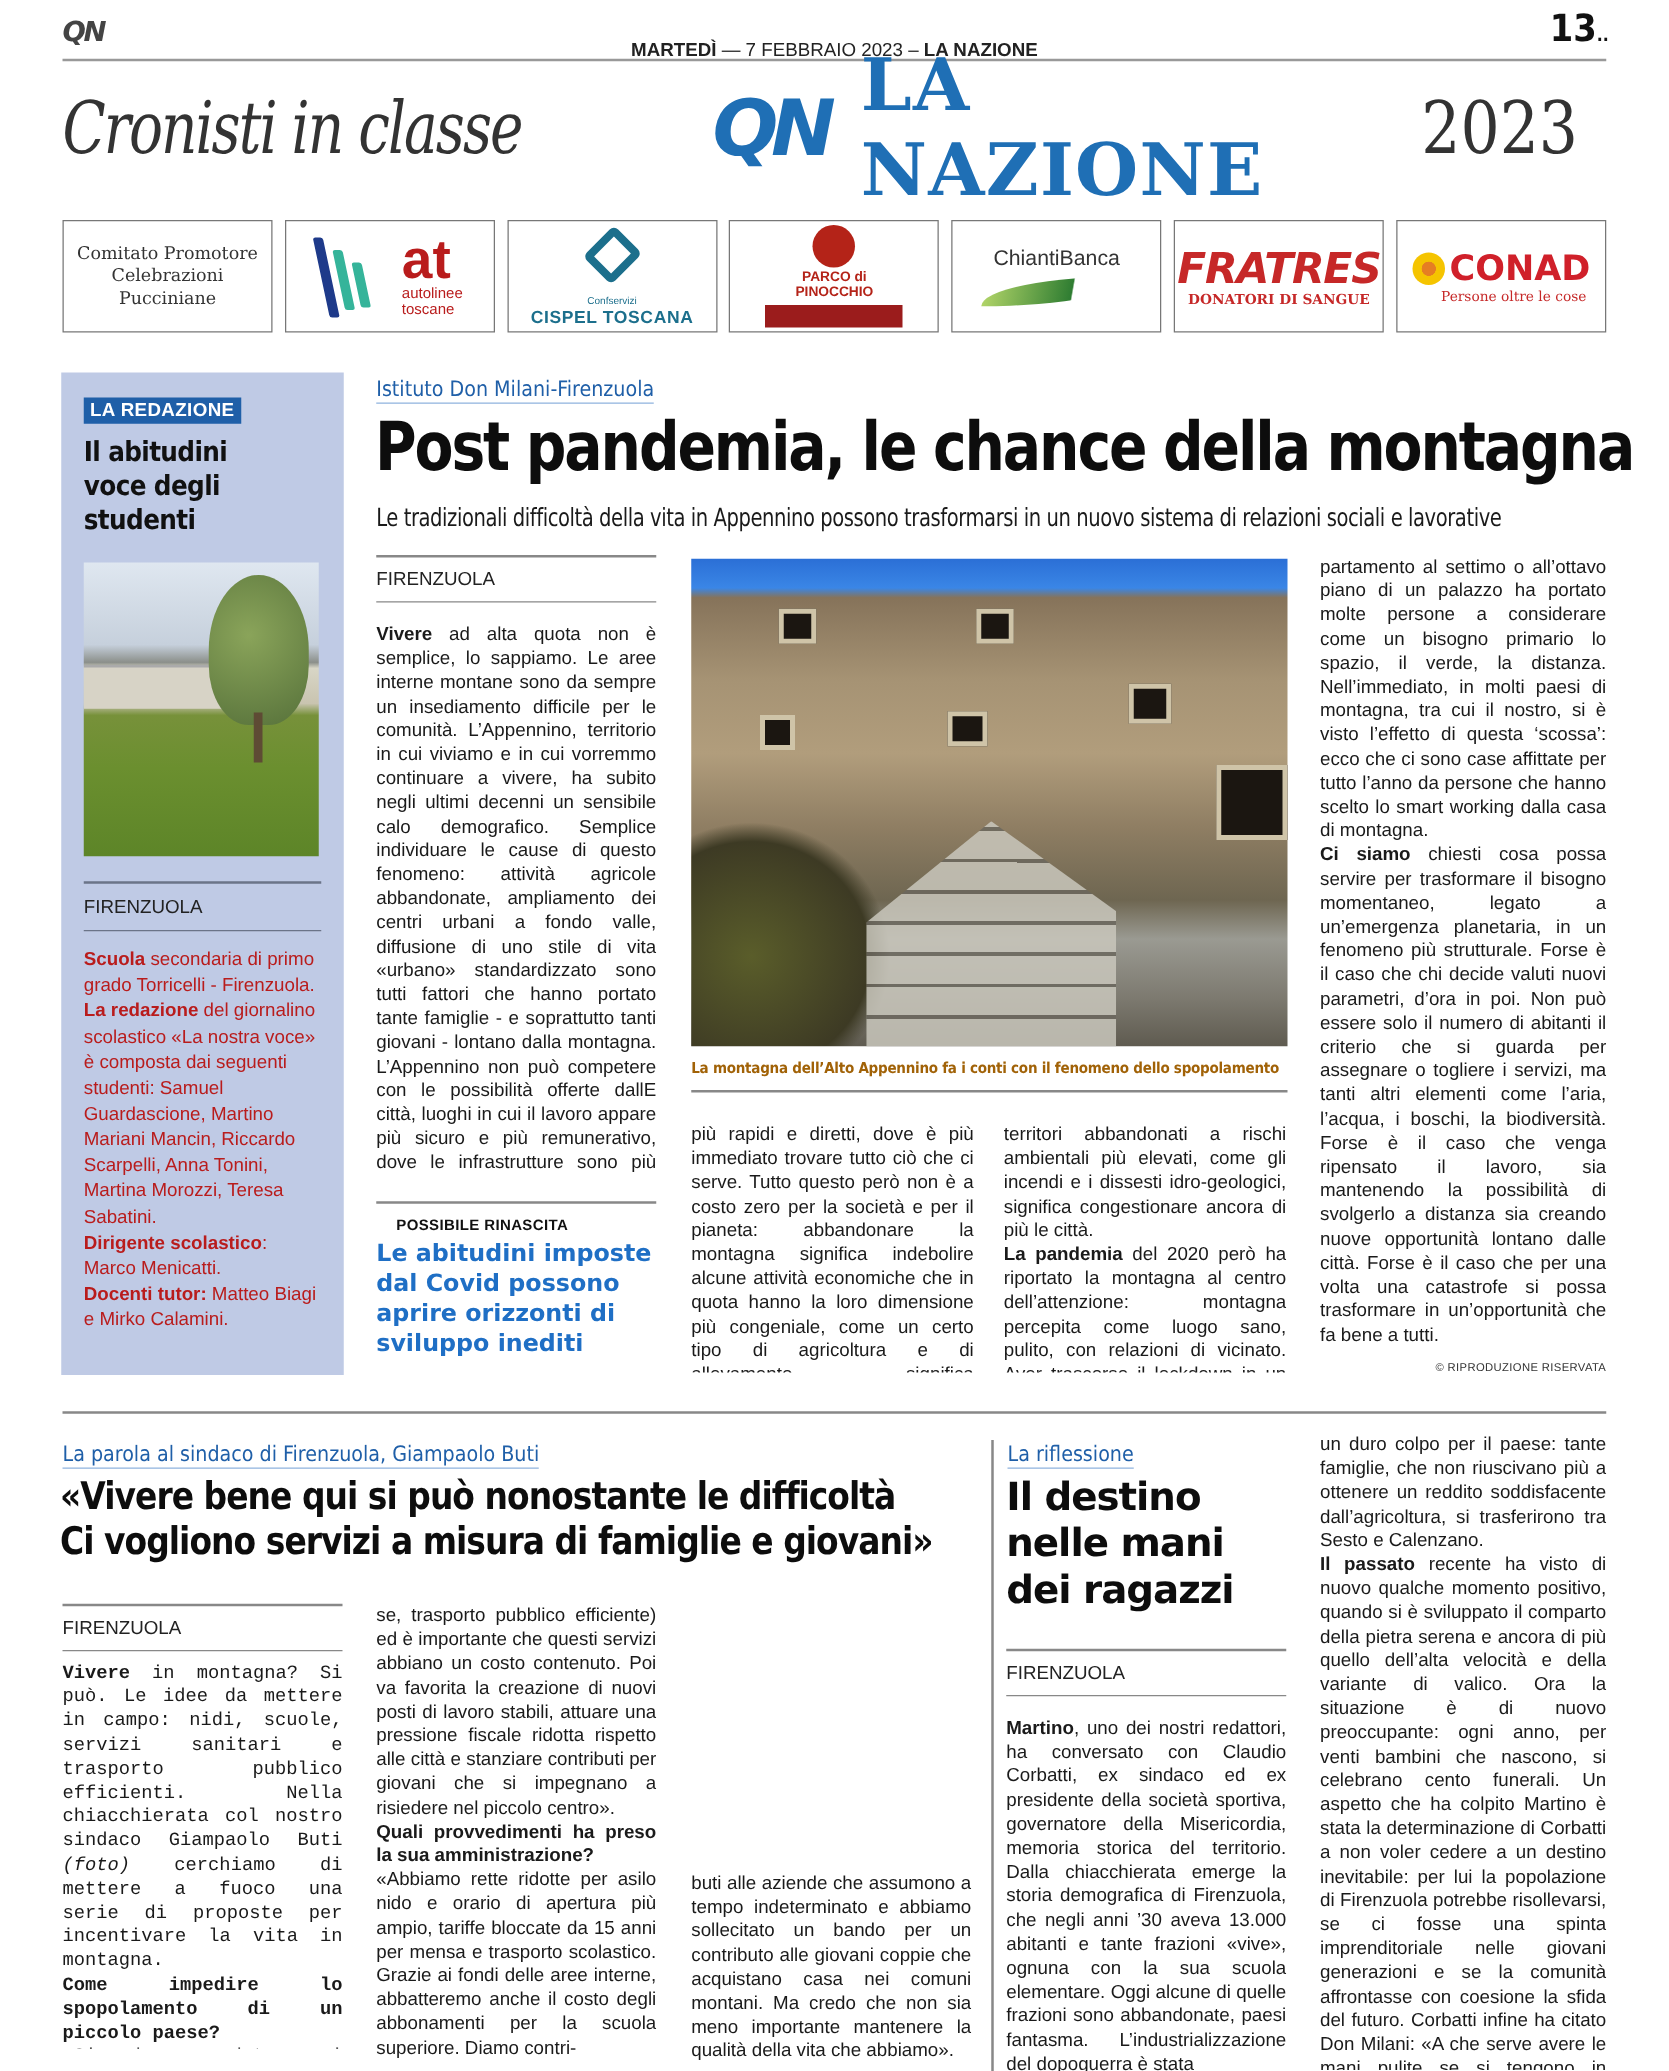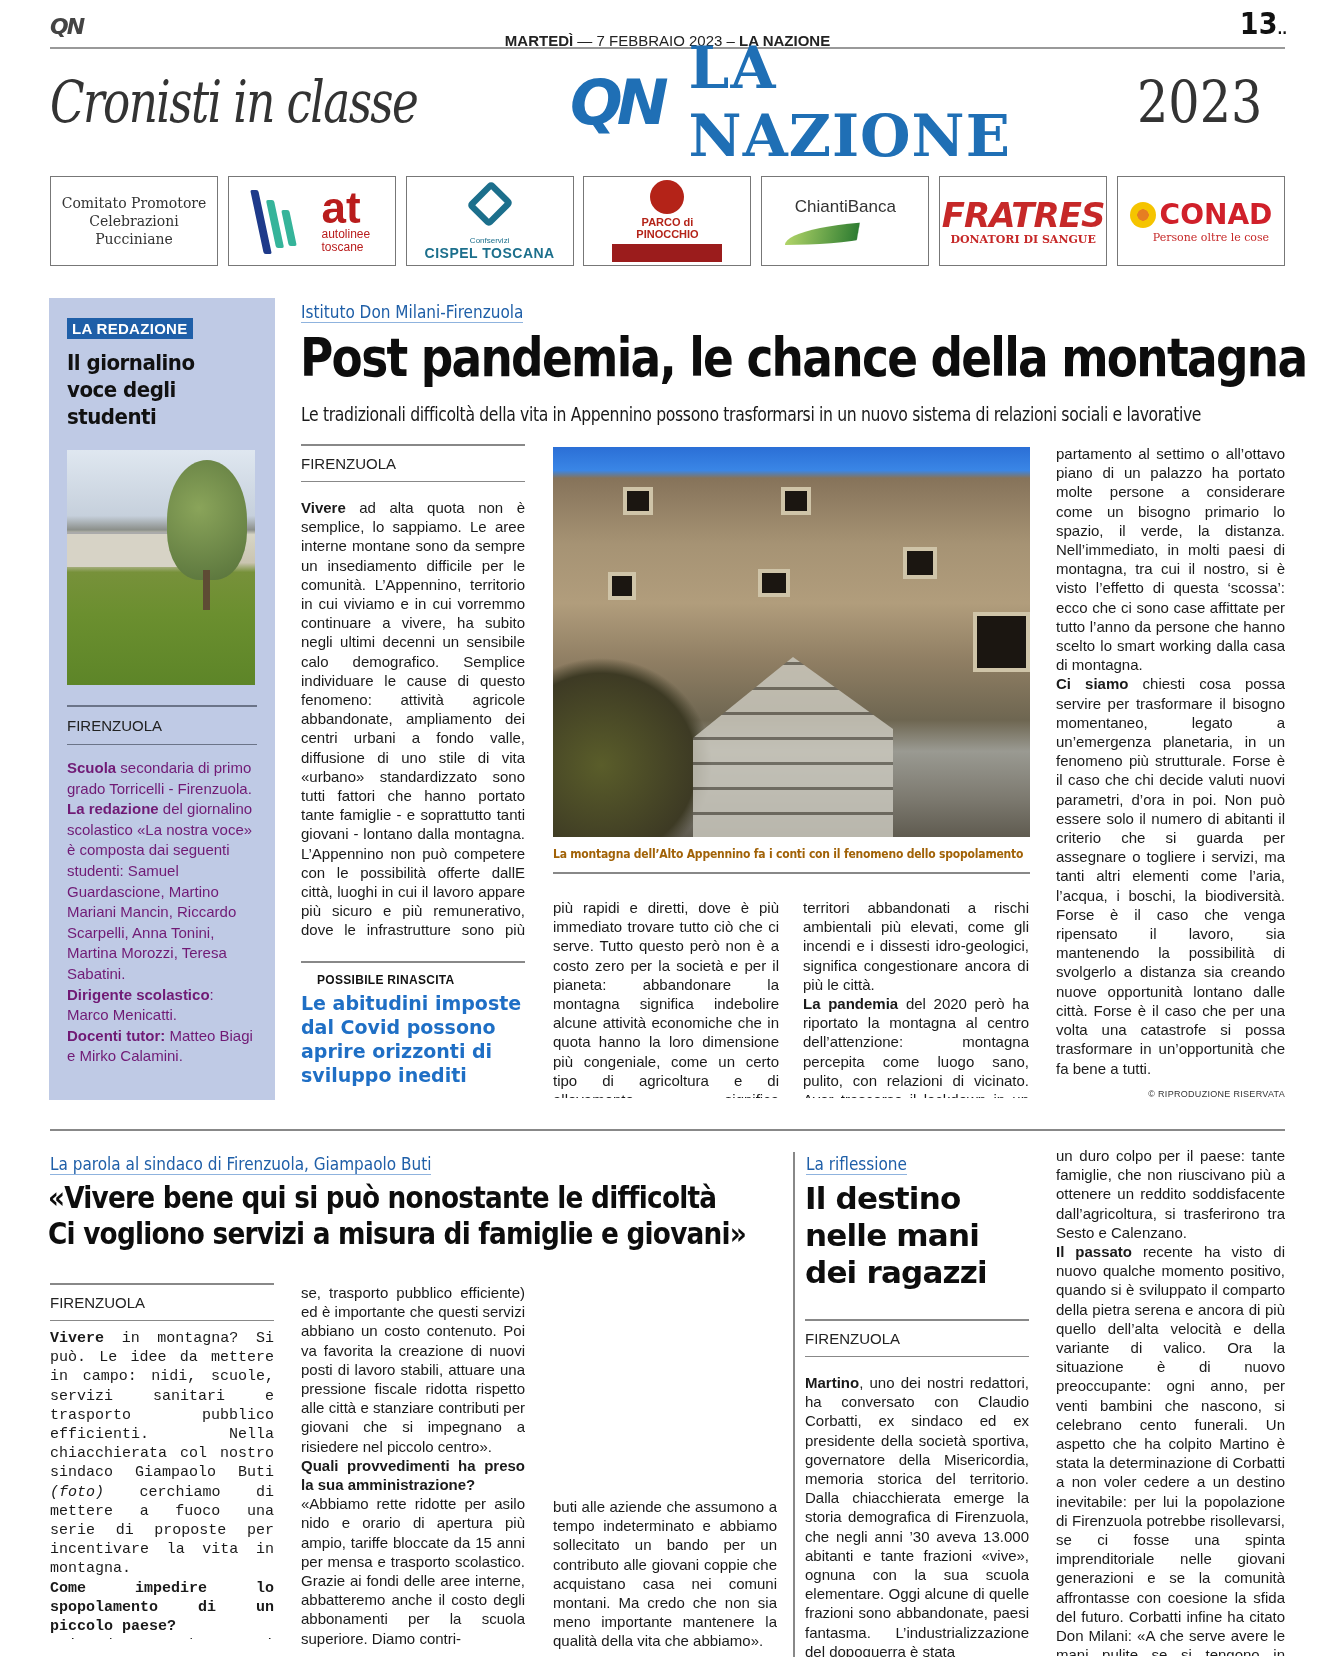--- a/index.html
+++ b/index.html
@@ -51,21 +51,21 @@
   .sidebar { left: 49px; top: 298px; width: 226px; height: 802px; background: #bfcae5; padding: 20px 18px; }
   .badge { display: inline-block; background: #1f5fa8; color: #fff; font-weight: 700; font-size: 15px; padding: 2px 5px; letter-spacing: 0.3px; }
   .side-title { margin-top: 10px; font-size: 22px; font-weight: 700; line-height: 27px; color: #111; font-family: "DejaVu Sans Condensed", "DejaVu Sans", sans-serif; letter-spacing: -0.5px; }
   .side-photo { margin-top: 20px; width: 188px; height: 235px; background: linear-gradient(180deg, #dfe7f0 0%, #c6d0dc 28%, #8b8f8a 34%, #d8d6c6 36%, #c9c4b0 48%, #77913a 52%, #6b8f2f 70%, #5d8528 100%); position: relative; overflow: hidden; }
   .side-photo .tree { position: absolute; left: 100px; top: 10px; width: 80px; height: 120px; border-radius: 50% 50% 40% 40%; background: radial-gradient(circle at 40% 40%, #8aa45a, #56713a); }
   .side-photo .trunk { position: absolute; left: 136px; top: 120px; width: 7px; height: 40px; background: #5e4b34; }
   .side-photo .bldg { position: absolute; left: 0; top: 82px; width: 130px; height: 35px; background: #d7d3c6; border-top: 2px solid #aaa; }
   .side-rule { margin-top: 20px; height: 1.5px; background: #6b7488; }
   .side-place { margin-top: 10px; font-size: 15px; color: #222; }
   .side-rule2 { margin-top: 10px; height: 1.5px; background: #6b7488; }
-  .side-body { margin-top: 13px; font-size: 15px; line-height: 20.6px; color: #701a75; }
+  .side-body { margin-top: 13px; font-size: 15px; line-height: 20.6px; color: #b91c1c; }
   .side-body b { font-weight: 700; }
 
   
   .kicker { font-size: 17px; color: #1f5fa8; border-bottom: 1.5px solid #8fb3de; display: inline-block; line-height: 20px; font-family: "DejaVu Sans Condensed", "DejaVu Sans", sans-serif; }
   .main-kicker { left: 301px; top: 302px; }
   .main-title { left: 300px; top: 326px; width: 980px; font-size: 54px; font-weight: 700; color: #0d0d0d; font-family: "DejaVu Sans Condensed", "DejaVu Sans", sans-serif; letter-spacing: -1.8px; line-height: 64px; white-space: nowrap; transform: scaleX(0.935); transform-origin: left; }
   .main-sub { left: 301px; top: 402px; font-size: 20px; color: #1a1a1a; font-family: "DejaVu Sans Condensed", "DejaVu Sans", sans-serif; white-space: nowrap; letter-spacing: -0.4px; transform: scaleX(0.87); transform-origin: left; }
 
   .col { font-size: 15px; line-height: 19.2px; color: #1a1a1a; text-align: justify; hyphens: manual; }
   .col b { font-weight: 700; }
@@ -164,21 +164,21 @@
       <div class="flower"></div>
       <div class="name">CONAD</div>
     </div>
     <div class="sub">Persone oltre le cose</div>
   </div>
 </div>
 
 <div class="abs sidebar">
   <div class="badge">LA REDAZIONE</div>
   <div class="side-title">
-    <div>Il giornalino</div>
+    <div>Il abitudini</div>
     <div>voce degli studenti</div>
   </div>
   <div class="side-photo">
     <div class="bldg"></div>
       <div class="tree"></div>
       <div class="trunk"></div>
   </div>
   <div class="side-rule"></div>
   <div class="side-place">FIRENZUOLA</div>
   <div class="side-rule2"></div>

